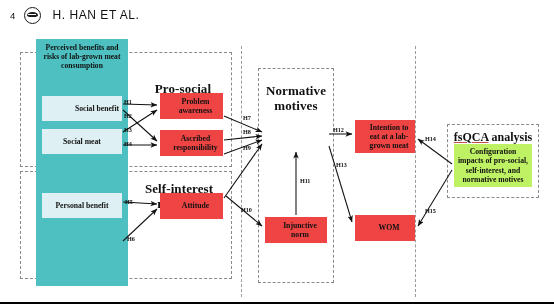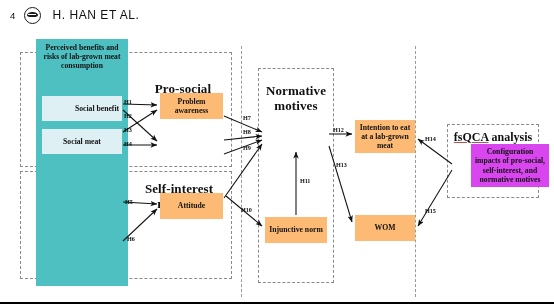--- a/index.html
+++ b/index.html
@@ -124,23 +124,23 @@
     display: flex;
     align-items: center;
     justify-content: center;
     text-align: center;
     font-weight: bold;
     font-size: 7.7px;
     line-height: 1.18;
     color: #111;
     padding: 1px 2px;
   }
-  .node.teal { background: #fdba74; }
+  .node.teal { background: #ef4444; padding-left: 10px; }
   .node.pale { background: #dff0f4; }
-  .node.blue { background: #d946ef; margin-left: 17px; }
+  .node.blue { background: #bef264; }
 
   .hlabel {
     position: absolute;
     font-size: 6.2px;
     font-weight: bold;
     color: #111;
     font-family: "Liberation Serif", serif;
     letter-spacing: -0.1px;
     white-space: nowrap;
   }
@@ -185,22 +185,24 @@
     <div class="fsqca-title" style="left:447px; top:100px; width:92px;">
       <span class="underlined">fsQCA</span><span> analysis</span>
     </div>
 
     <div class="tealcol" style="left:36px; top:9px; width:92px; height:247px;">
       <div class="coltitle">Perceived benefits and risks of lab-grown meat consumption</div>
     </div>
 
     <div class="node pale" style="left:42px; top:66px; width:80px; height:25px;padding-left:32px;">Social benefit</div>
     <div class="node pale" style="left:42px; top:99px; width:80px; height:25px;">Social meat</div>
+    <div class="node pale" style="left:42px; top:163px; width:80px; height:25px;">Personal benefit</div>
 
     <div class="node teal" style="left:160px; top:63px; width:63px; height:26px;">Problem awareness</div>
+    <div class="node teal" style="left:160px; top:100px; width:63px; height:26px;">Ascribed responsibility</div>
     <div class="node teal" style="left:160px; top:163px; width:63px; height:26px;">Attitude</div>
 
     <div class="node teal" style="left:265px; top:187px; width:62px; height:26px;">Injunctive norm</div>
 
     <div class="node teal" style="left:355px; top:90px; width:60px; height:33px;">Intention to eat at a lab-grown meat</div>
     <div class="node teal" style="left:355px; top:185px; width:60px; height:26px;">WOM</div>
 
     <div class="node blue" style="left:454px; top:114px; width:78px; height:43px;">Configuration impacts of pro-social, self-interest, and normative motives</div>
 
     <div class="hlabel" style="left:124px; top:68px;">H1</div>

